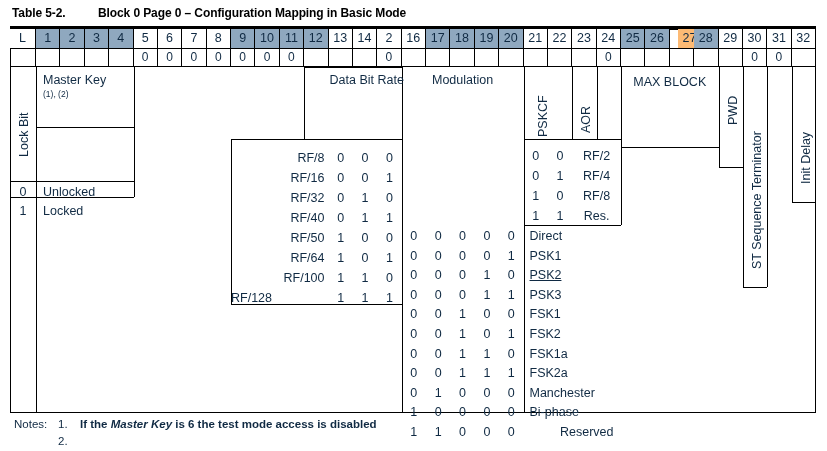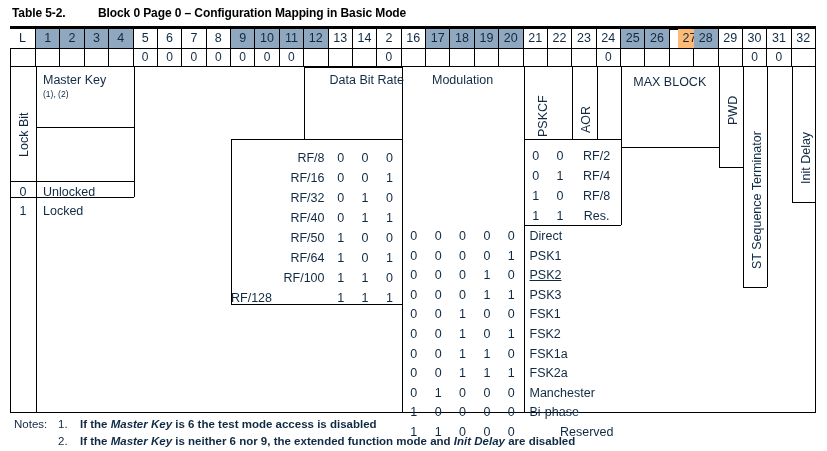--- a/index.html
+++ b/index.html
@@ -321,15 +321,14 @@
 </div>
 
 <div class="abs" id="notes">
     <div class="note-row">
       <span class="note-lead">Notes:</span>
       <span class="note-num">1.</span>
       <span class="note-txt"><span>If the </span><span class="it">Master Key</span><span> is 6 the test mode access is disabled</span></span>
     </div>
     <div class="note-row">
       <span class="note-num">2.</span>
-      <span class="note-txt"><span>If the </span><span class="it">Master Key</span><span> is neither 6 nor 9, the extended function mode and </span><span class="it">Init Delay</span><span> are disabled</span></span>
     </div>
   </div>
 
 </body></html>

